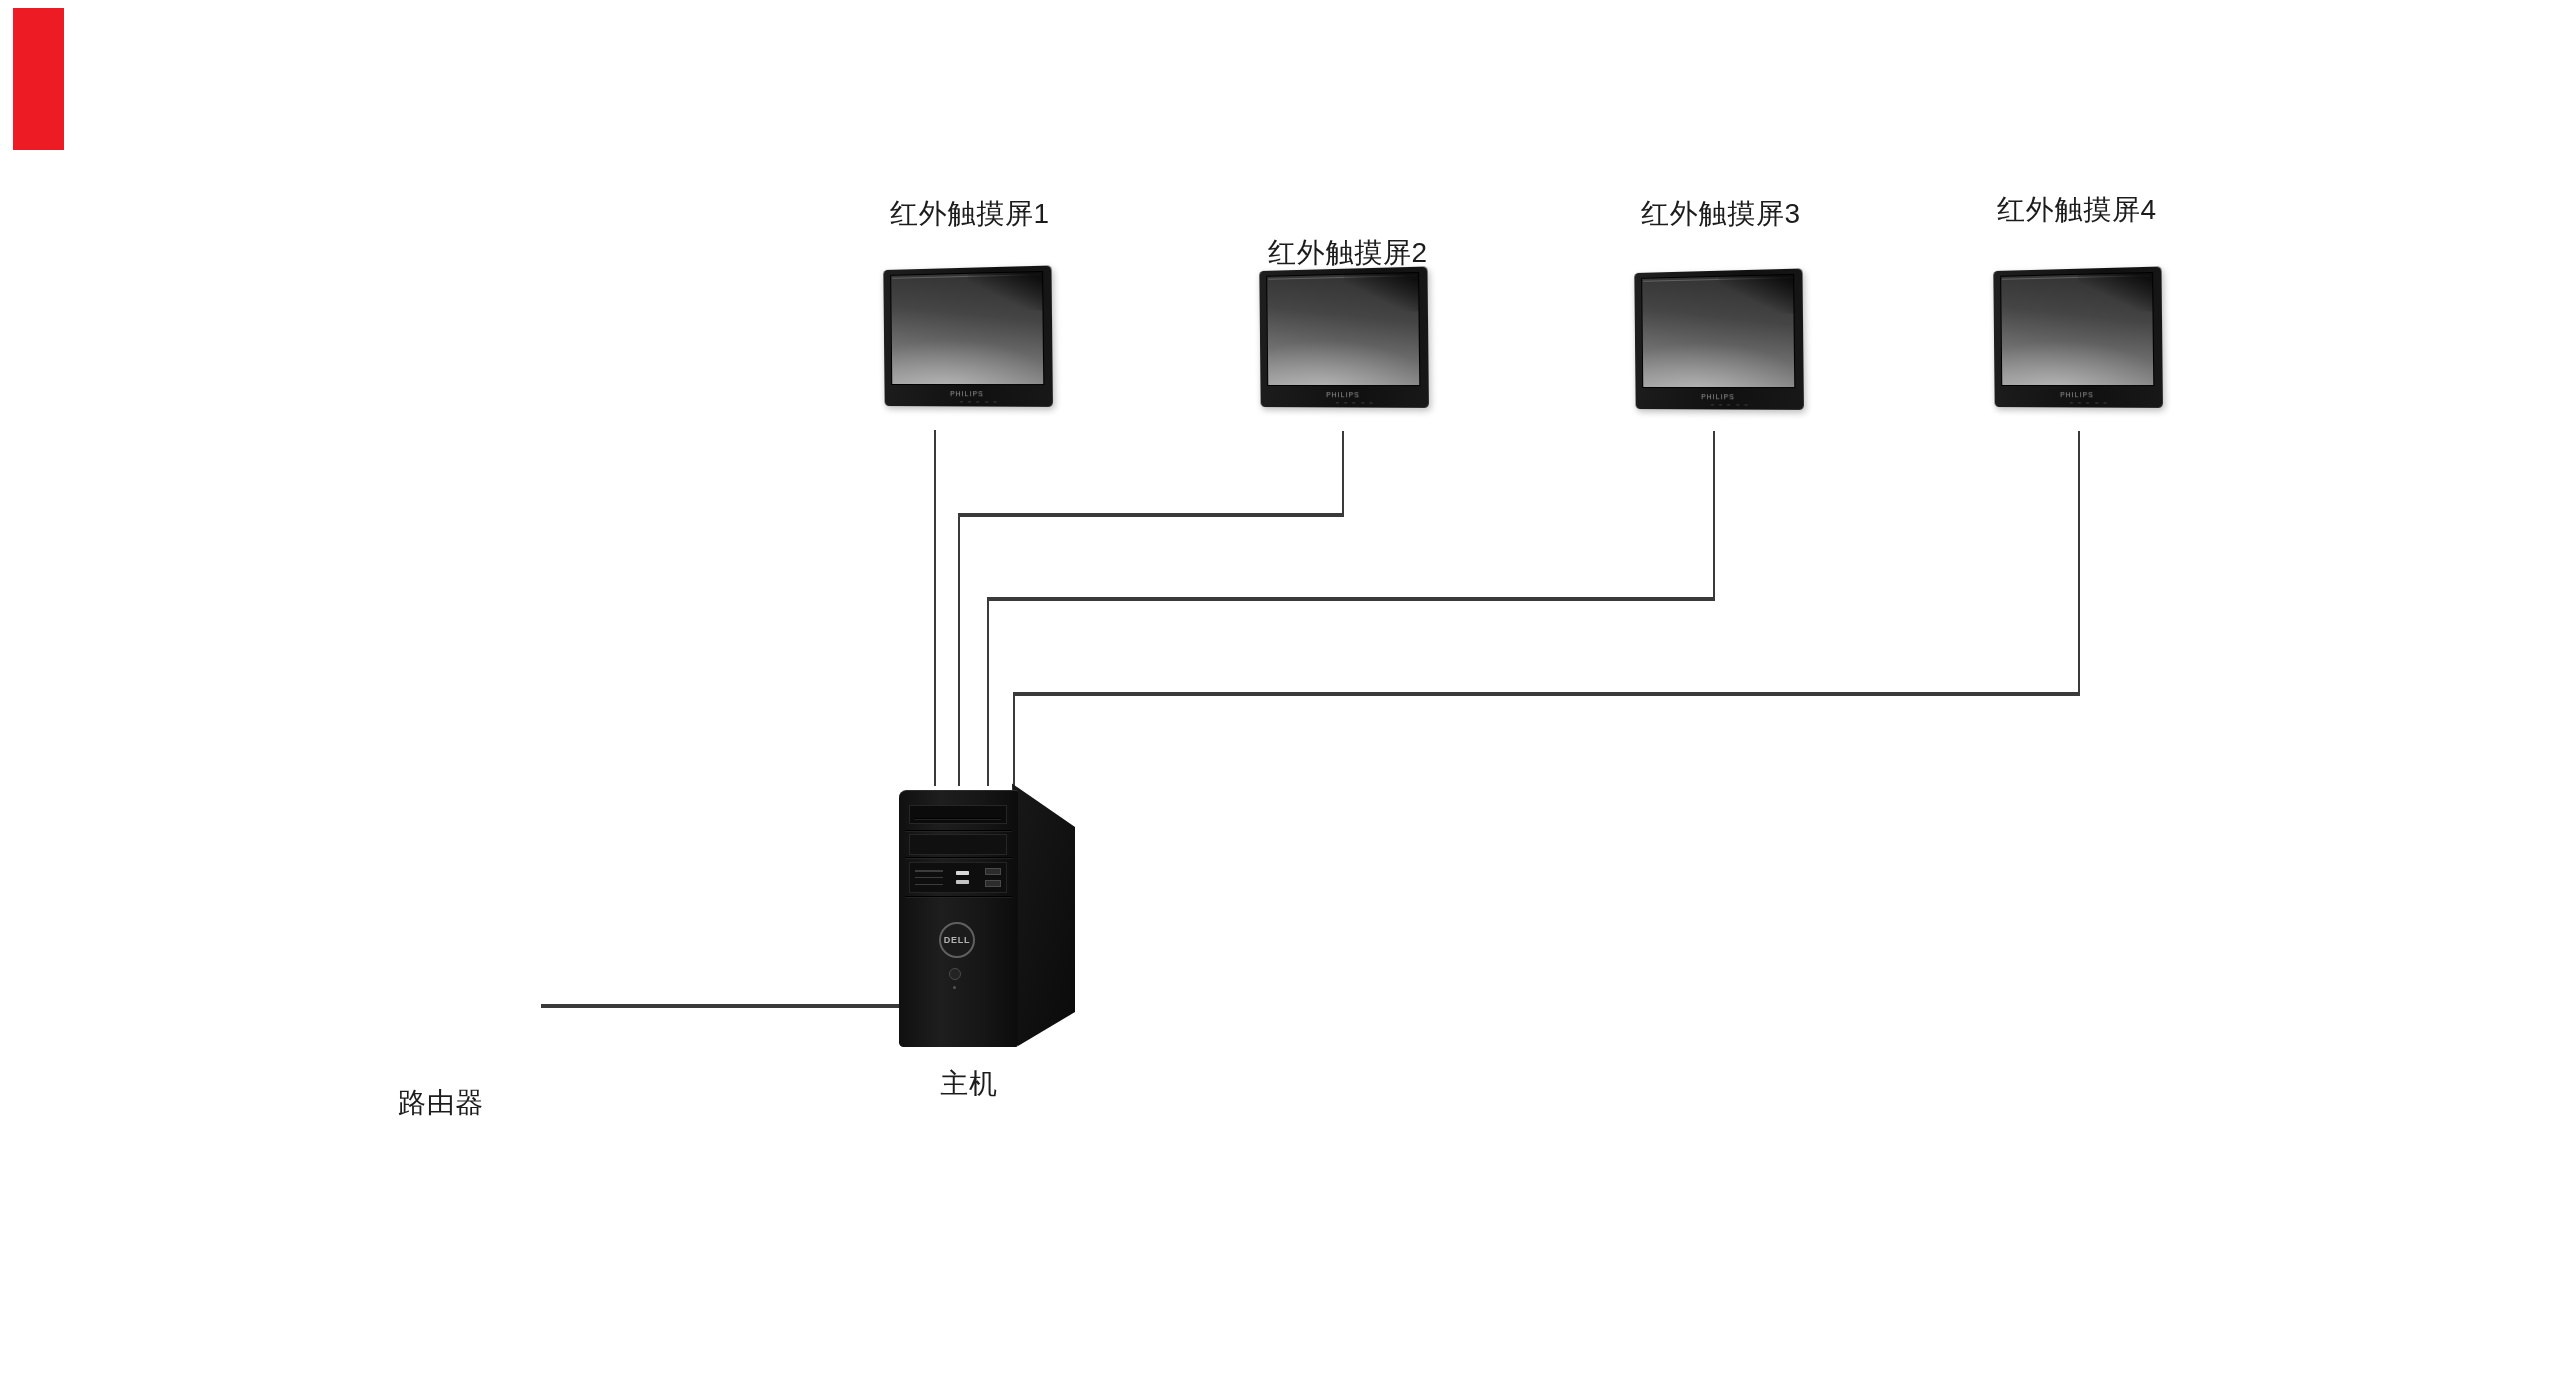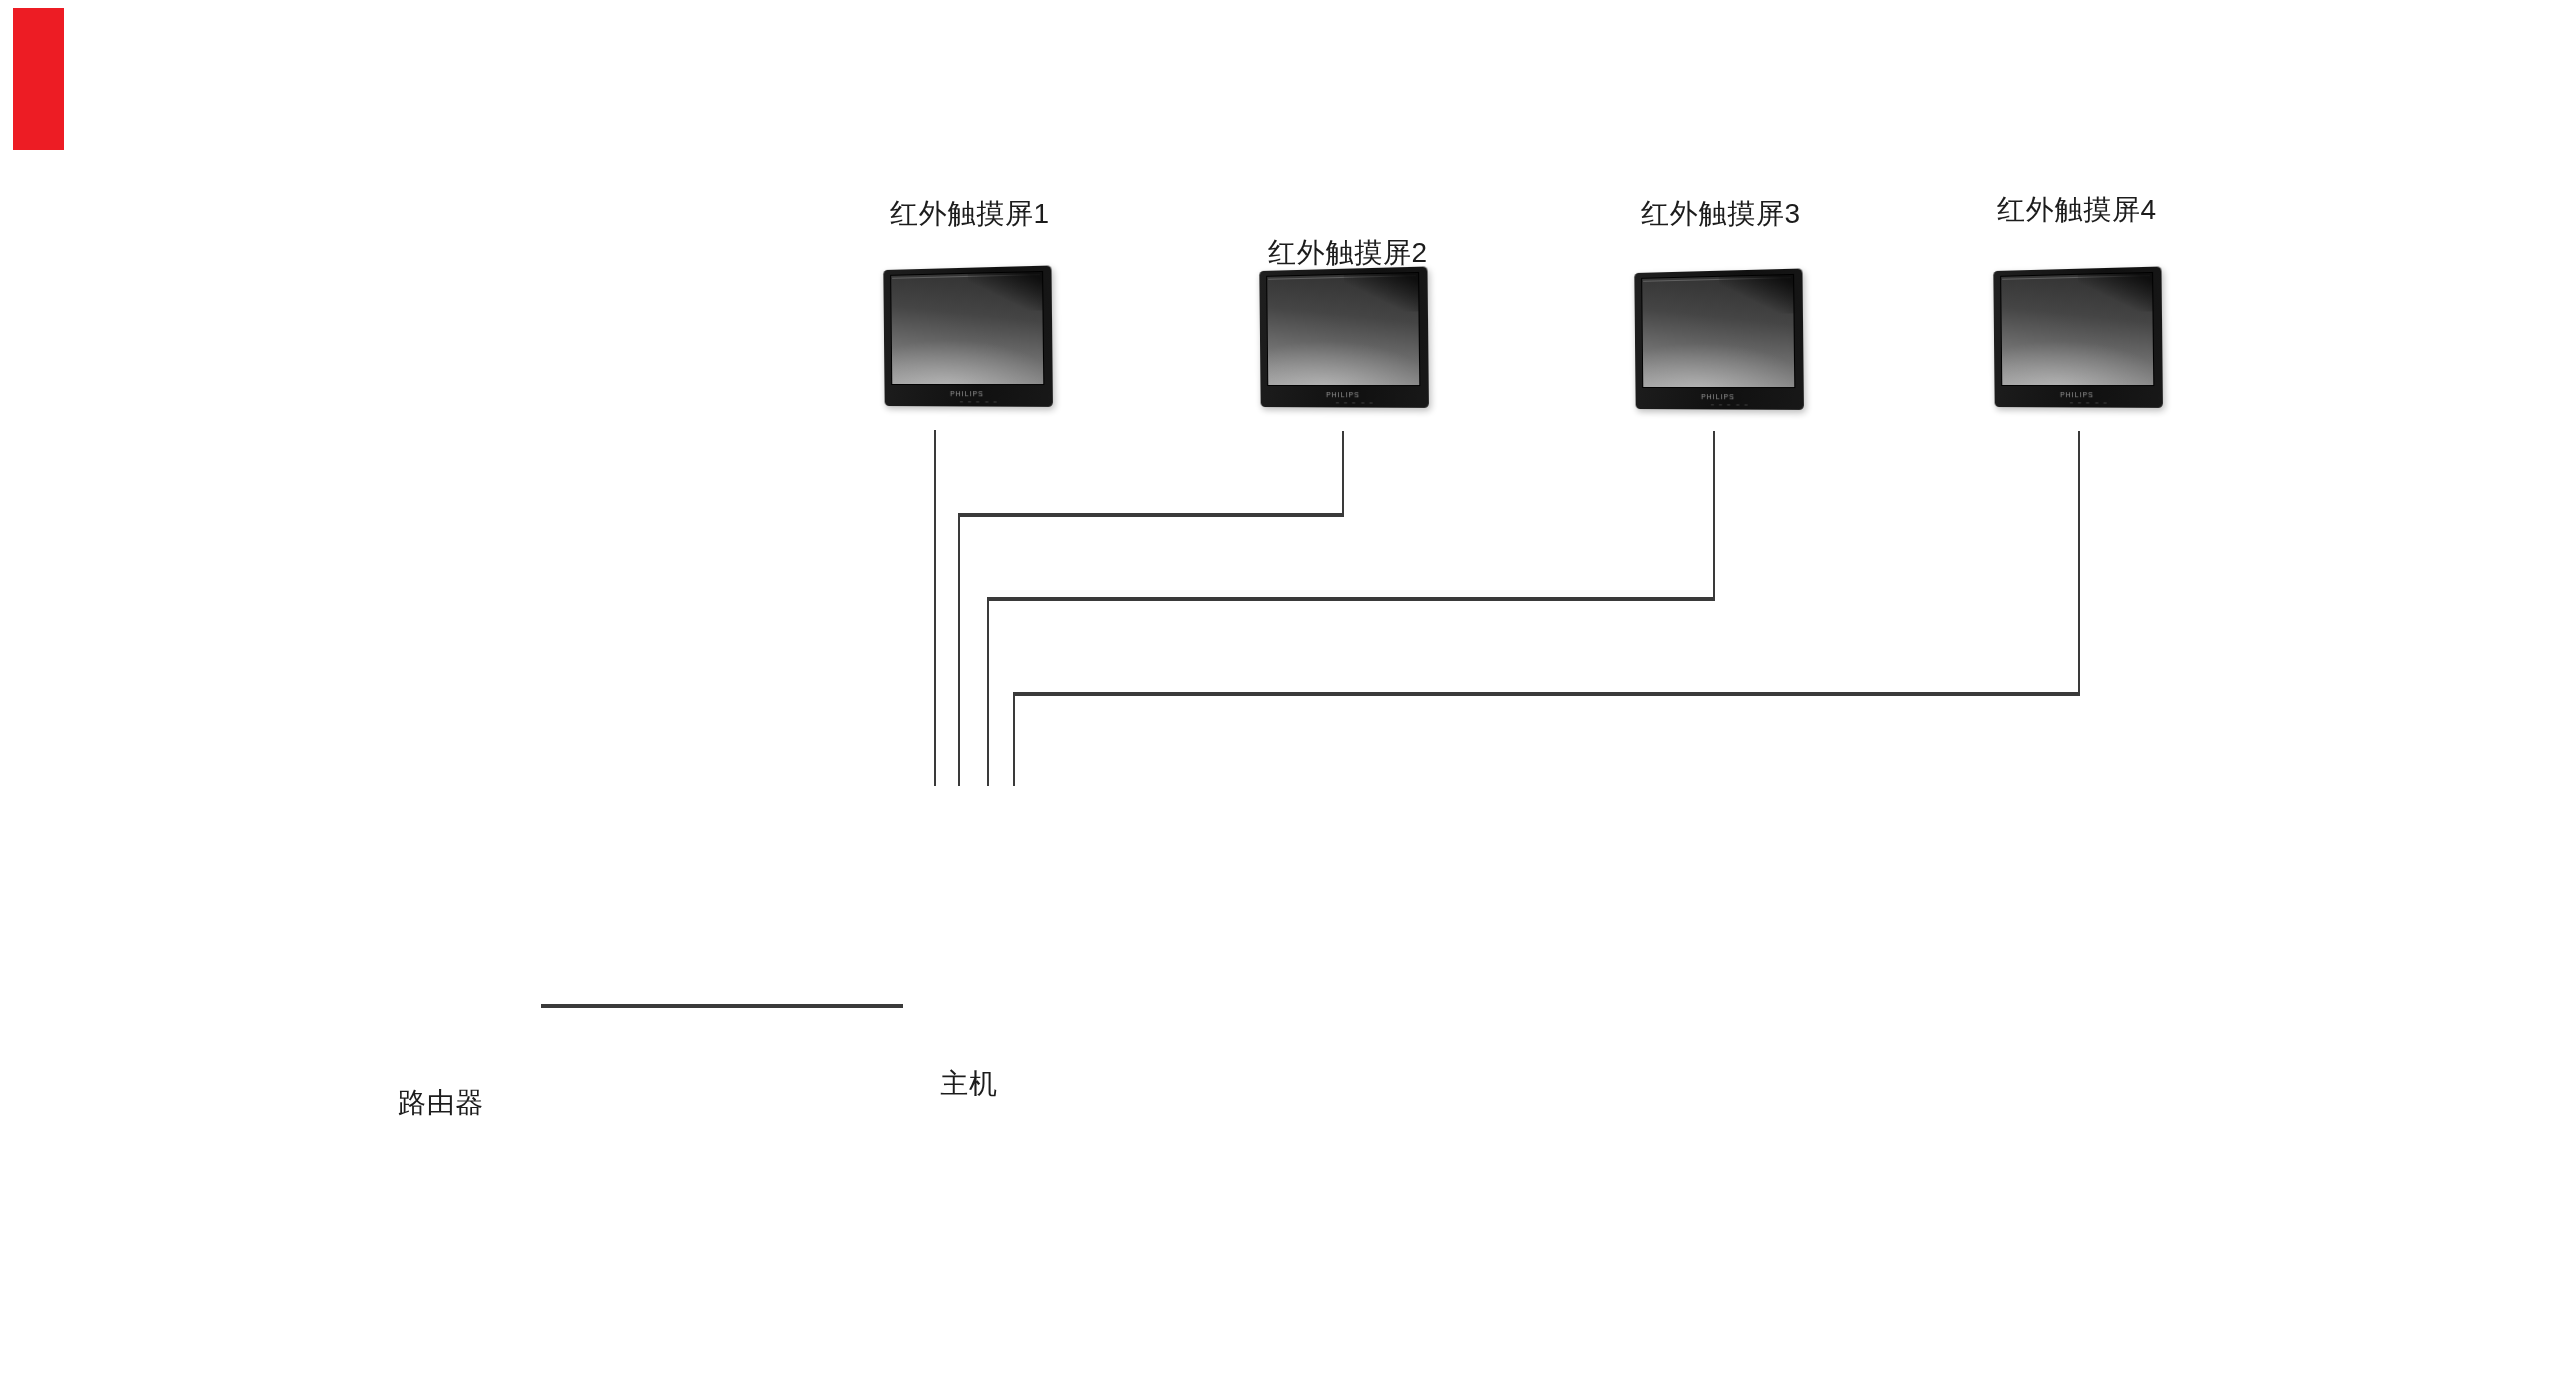--- a/index.html
+++ b/index.html
@@ -175,18 +175,42 @@
       <div class="monitor-buttons">
           <i></i>
           <i></i>
           <i></i>
           <i></i>
           <i></i>
         </div>
     </div>
   </div>
 
+  <div class="host">
+    <div class="host-side"></div>
+    <div class="host-front">
+      <div class="bay bay-optical"></div>
+      <div class="groove g1"></div>
+      <div class="bay bay-blank"></div>
+      <div class="groove g2"></div>
+      <div class="media-panel">
+        <div class="card-slot cs1"></div>
+        <div class="card-slot cs2"></div>
+        <div class="card-slot cs3"></div>
+        <div class="usb usb1"></div>
+        <div class="usb usb2"></div>
+        <div class="port p1"></div>
+        <div class="port p2"></div>
+      </div>
+      <div class="groove g3"></div>
+      <div class="dell-logo">
+        <span>DELL</span>
+      </div>
+      <div class="power-btn"></div>
+      <div class="power-led"></div>
+    </div>
+  </div>
   <div class="dev-label" style="left:805px;top:1065px;">主机</div>
 
   <div class="dev-label" style="left:277px;top:1084px;">路由器</div>
 
 </div>
 
 
 </body></html>

